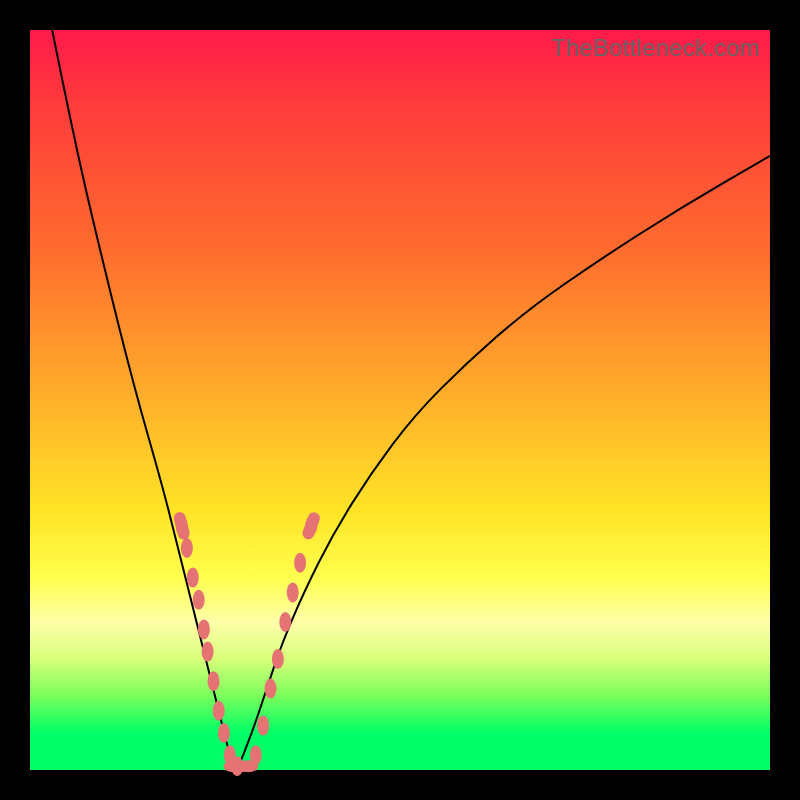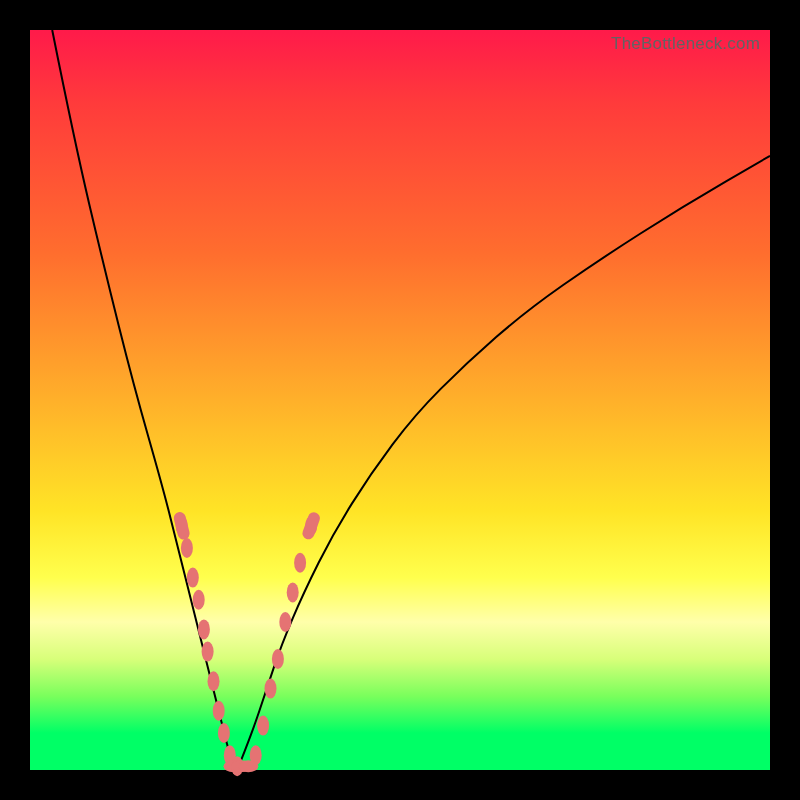--- a/index.html
+++ b/index.html
@@ -36,21 +36,21 @@
       #7aff5c 90%,
       #00ff66 95%,
       #00ff66 100%
     );
   }
   .watermark {
     position: absolute;
     top: 4px;
     right: 10px;
     color: #636363;
-    font-size: 17px;
+    font-size: 24px;
     font-weight: 500;
     letter-spacing: 0.2px;
   }
   svg.curves {
     position: absolute;
     left: 0;
     top: 0;
     width: 740px;
     height: 740px;
     overflow: visible;

